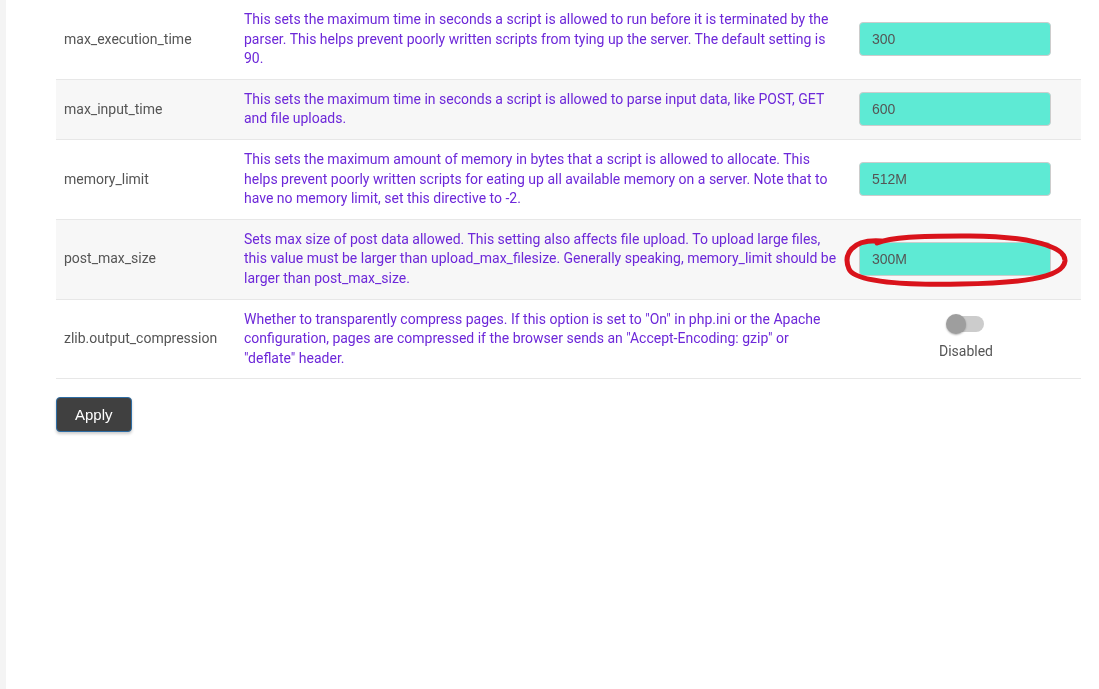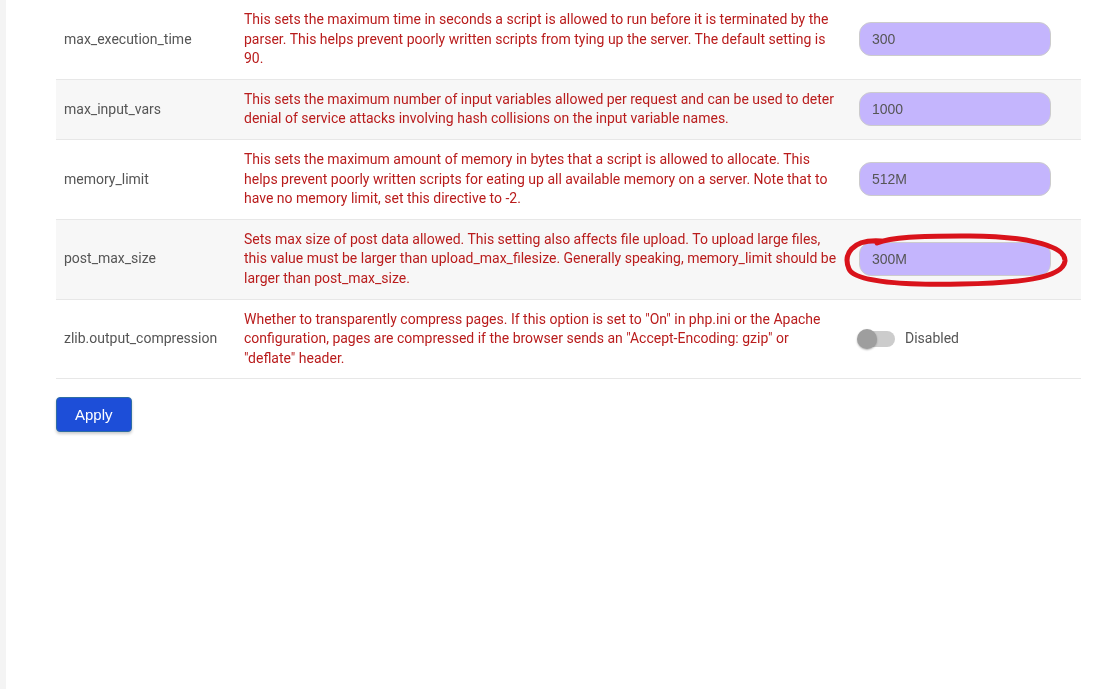--- a/index.html
+++ b/index.html
@@ -32,55 +32,56 @@
     padding: 10px 8px;
     vertical-align: middle;
     line-height: 1.4;
   }
   .col-name {
     width: 180px;
     color: #555;
     font-size: 14px;
   }
   .col-desc {
-    color: #b91c1c;
+    color: #6d28d9;
     font-size: 14px;
     padding-right: 20px;
     line-height: 1.45;
   }
   .col-value {
     width: 230px;
     text-align: left;
     position: relative;
   }
   .value-input {
     width: 192px;
     height: 34px;
     padding: 6px 12px;
     font-size: 14px;
     border: 1px solid #ccc;
-    border-radius: 12px;
+    border-radius: 4px;
     color: #555;
-    background: #c4b5fd;
+    background: #5eead4;
   }
   .apply-btn {
     margin-top: 18px;
     padding: 8px 18px;
     font-size: 15px;
     color: #fff;
-    background: #1d4ed8;
+    background: #404040;
     border: 1px solid #2e6da4;
     border-radius: 4px;
     cursor: pointer;
     box-shadow: 0 2px 3px rgba(0,0,0,0.2);
   }
   .toggle-wrap {
     display: flex;
     align-items: center;
     gap: 10px;
+    flex-direction: column;
   }
   .toggle {
     position: relative;
     width: 36px;
     height: 16px;
     background: #ccc;
     border-radius: 10px;
     cursor: pointer;
   }
   .toggle::after {
@@ -110,23 +111,23 @@
 
 <div class="page">
   <table class="settings-table">
     <tbody id="settings-body">
         <tr>
           <td class="col-name">max_execution_time</td>
           <td class="col-desc">This sets the maximum time in seconds a script is allowed to run before it is terminated by the parser. This helps prevent poorly written scripts from tying up the server. The default setting is 90.</td>
           <td class="col-value"><div class="input-cell"><input class="value-input" type="text" value="300" style=""></div></td>
         </tr>
         <tr>
-          <td class="col-name">max_input_vars</td>
-          <td class="col-desc">This sets the maximum number of input variables allowed per request and can be used to deter denial of service attacks involving hash collisions on the input variable names.</td>
-          <td class="col-value"><div class="input-cell"><input class="value-input" type="text" value="1000" style=""></div></td>
+          <td class="col-name">max_input_time</td>
+          <td class="col-desc">This sets the maximum time in seconds a script is allowed to parse input data, like POST, GET and file uploads.</td>
+          <td class="col-value"><div class="input-cell"><input class="value-input" type="text" value="600" style=""></div></td>
         </tr>
         <tr>
           <td class="col-name">memory_limit</td>
           <td class="col-desc">This sets the maximum amount of memory in bytes that a script is allowed to allocate. This helps prevent poorly written scripts for eating up all available memory on a server. Note that to have no memory limit, set this directive to -2.</td>
           <td class="col-value"><div class="input-cell"><input class="value-input" type="text" value="512M" style=""></div></td>
         </tr>
         <tr>
           <td class="col-name">post_max_size</td>
           <td class="col-desc">Sets max size of post data allowed. This setting also affects file upload. To upload large files, this value must be larger than upload_max_filesize. Generally speaking, memory_limit should be larger than post_max_size.</td>
           <td class="col-value"><div class="input-cell"><input class="value-input" type="text" value="300M" style=""><div class="highlight-circle" style="left: -18px; top: -11px;">

